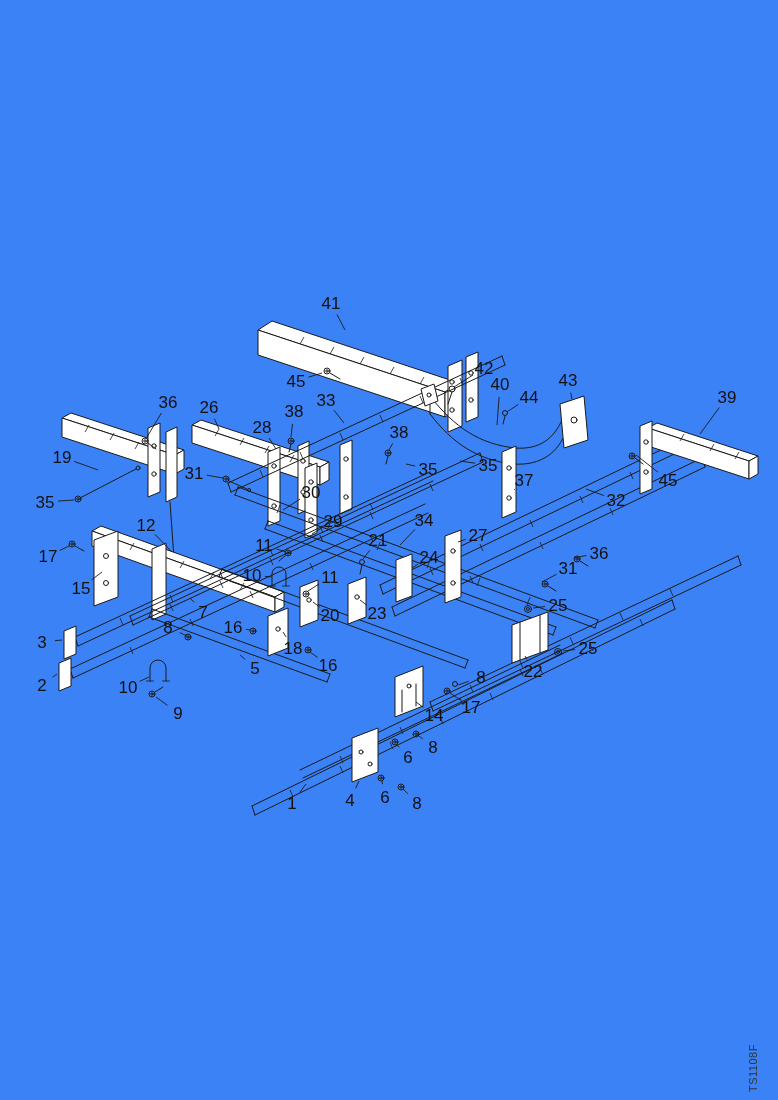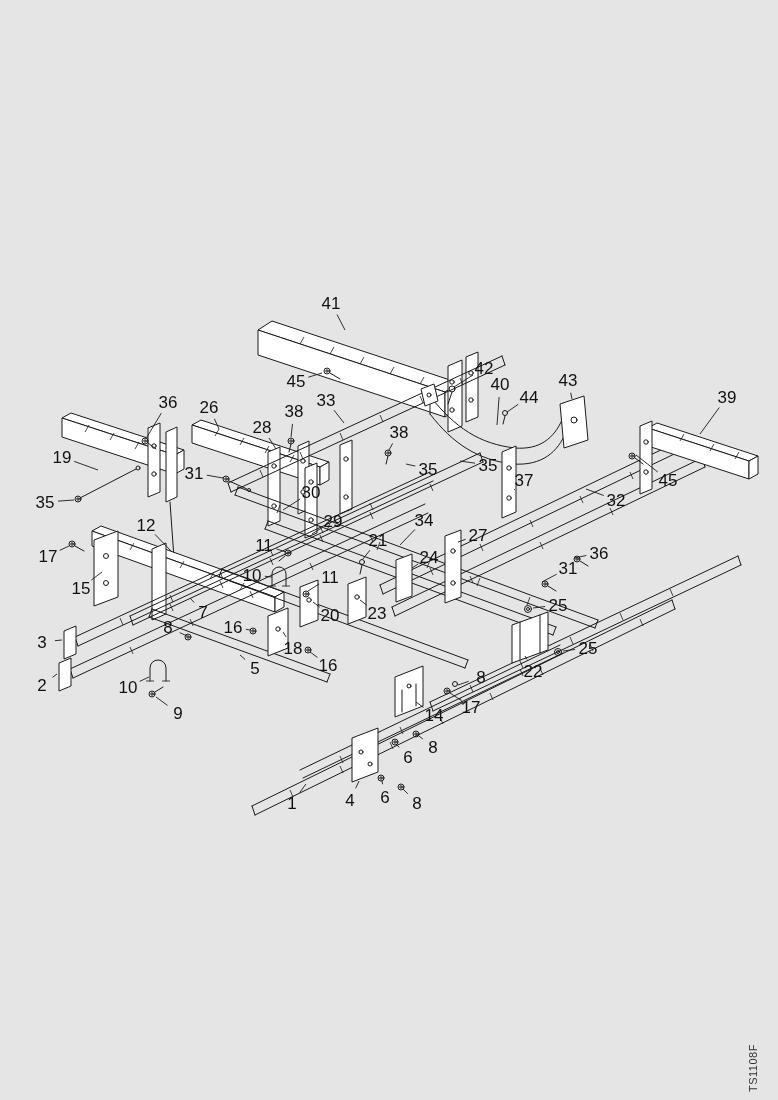--- a/index.html
+++ b/index.html
@@ -1,16 +1,16 @@
 <!DOCTYPE html>
 <html><head>
 <meta charset="utf-8">
 <style>
   html,body{margin:0;padding:0;background:#fff;}
-  .page{position:relative;width:778px;height:1100px;background:#e5e5e5;overflow:hidden;
+  .page{position:relative;width:778px;height:1100px;background:#3b82f6;overflow:hidden;
         font-family:"Liberation Sans",sans-serif;}
   svg{display:block;}
   .ln{fill:none;stroke:#1a1a1a;stroke-width:1;stroke-linecap:round;}
   .fc{fill:#ffffff;stroke:#1a1a1a;stroke-width:1;stroke-linejoin:round;}
   .tick{fill:none;stroke:#1a1a1a;stroke-width:0.8;}
   .leader{stroke:#1a1a1a;stroke-width:0.9;fill:none;}
   .callout{font-family:"Liberation Sans",sans-serif;font-size:17px;fill:#111;
            text-anchor:middle;dominant-baseline:central;}
   .wm{font-family:"Liberation Sans",sans-serif;font-size:11px;fill:#333;letter-spacing:0.5px;}
 </style>

